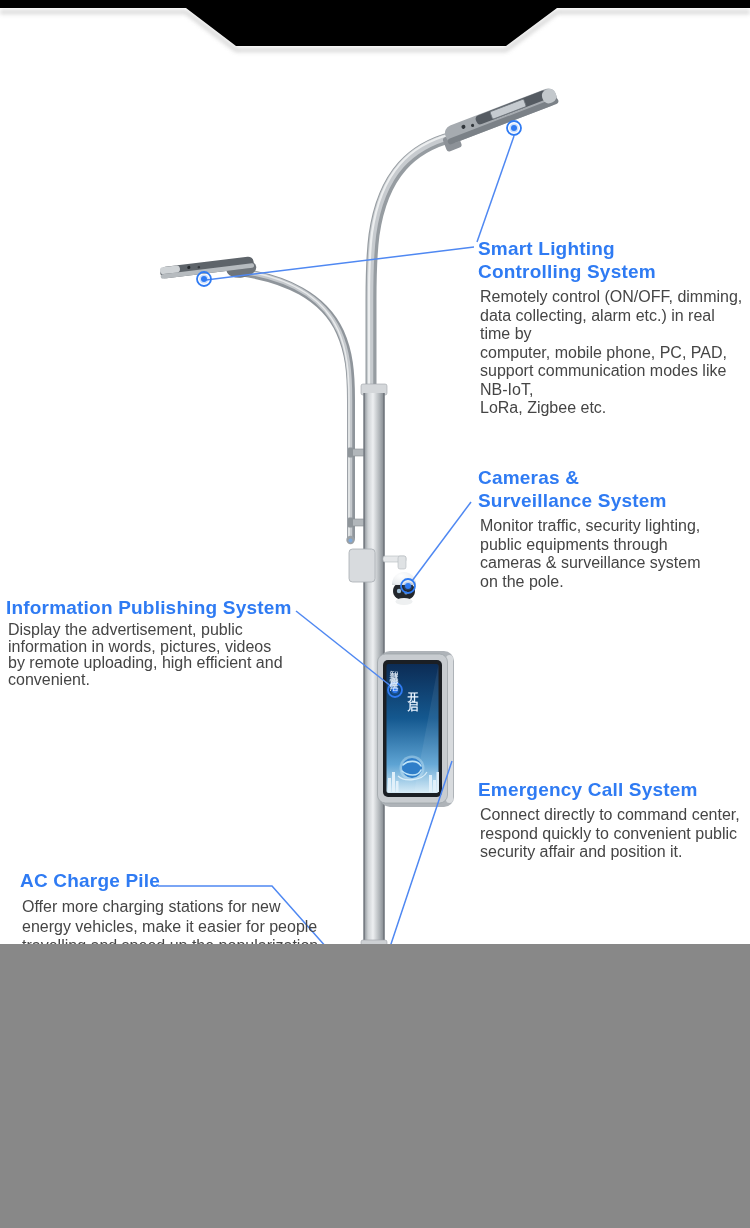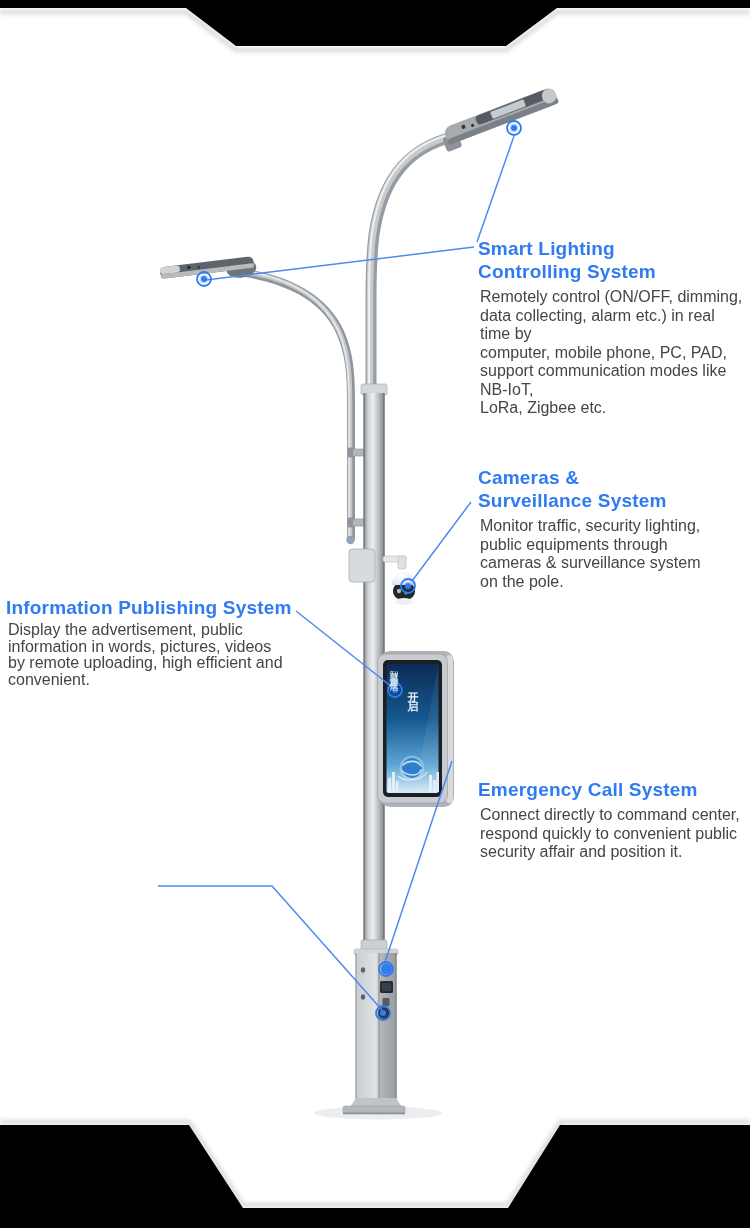--- a/index.html
+++ b/index.html
@@ -1,17 +1,17 @@
 <!DOCTYPE html>
 <html><head>
 <meta charset="utf-8">
 <style>
   html,body{margin:0;padding:0;background:#888;}
   #stage{
-    position:relative;width:750px;height:1228px;margin:0 auto;
+    position:relative;width:750px;height:944px;margin:0 auto;
     background:#ffffff;overflow:hidden;
     font-family:"Liberation Sans","DejaVu Sans",sans-serif;
   }
   #art{position:absolute;left:0;top:0;width:750px;height:1228px;}
   .callout{position:absolute;}
   .callout h2{
     margin:0;font-weight:bold;font-size:19px;line-height:23px;
     color:#2f7bf3;white-space:pre-line;letter-spacing:.2px;
   }
   .callout p{
@@ -261,17 +261,24 @@
 convenient.</p>
   </div>
 
   <div class="callout" id="sec-emergency">
     <h2>Emergency Call System</h2>
     <p>Connect directly to command center,
 respond quickly to convenient public
 security affair and position it.</p>
   </div>
 
+  <div class="callout" id="sec-charge">
+    <h2>AC Charge Pile</h2>
+    <p>Offer more charging stations for new
+energy vehicles, make it easier for people
+travelling and speed up the popularization
+of new energy vehicles.</p>
+  </div>
 
   <div class="scr-txt" id="scr-sub">智慧城市新生活</div>
   <div class="scr-txt" id="scr-main">开启</div>
 
 </div>
 
 </body></html>

